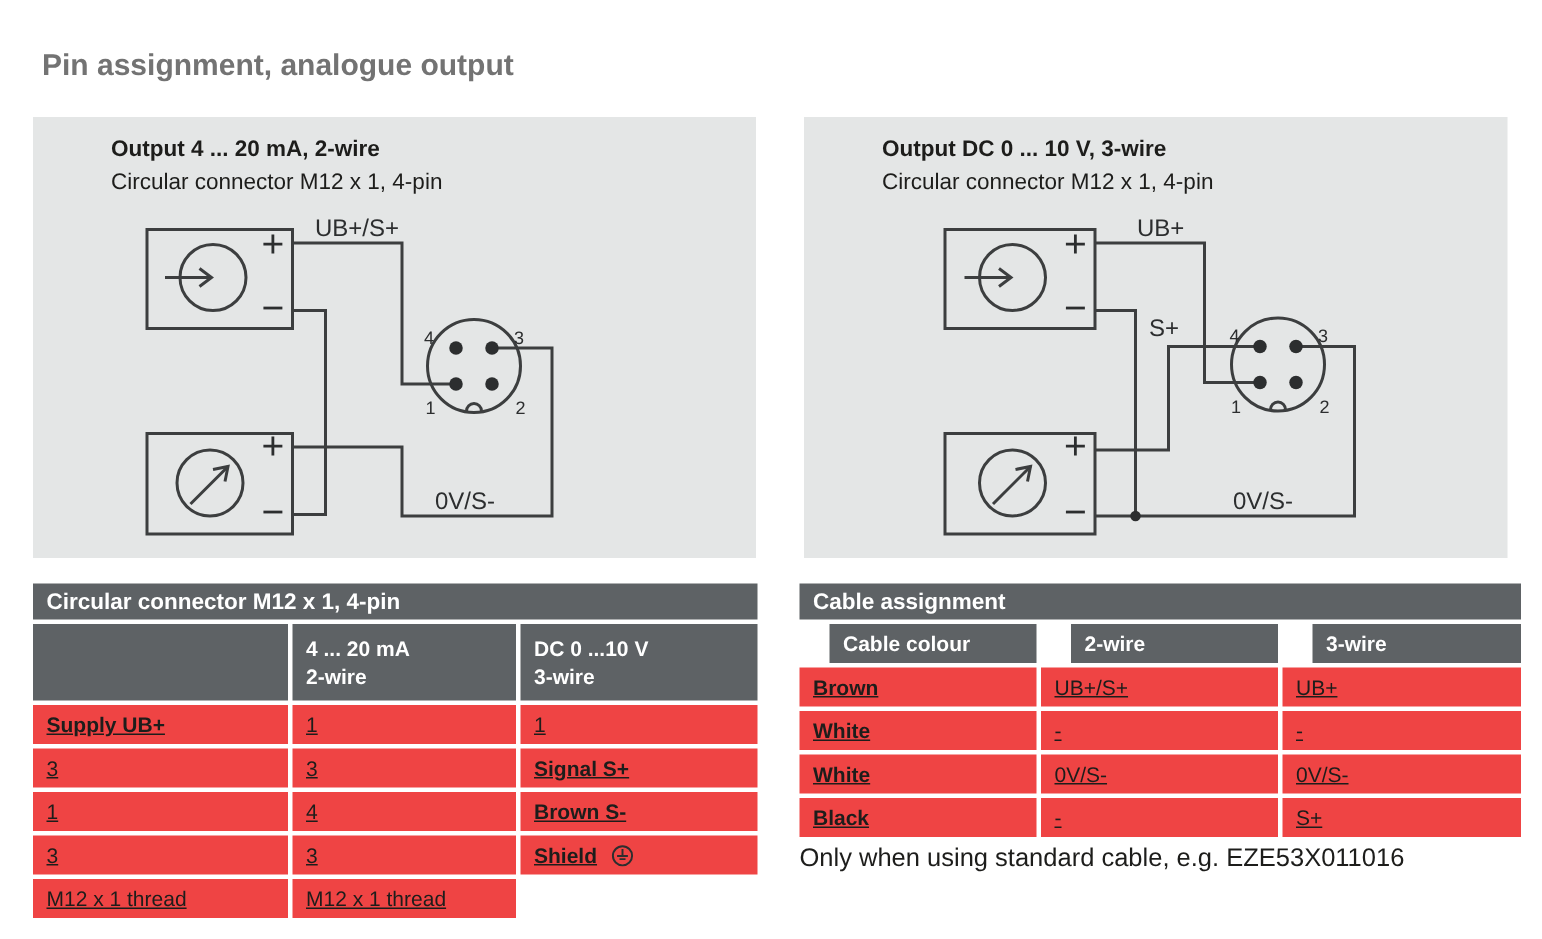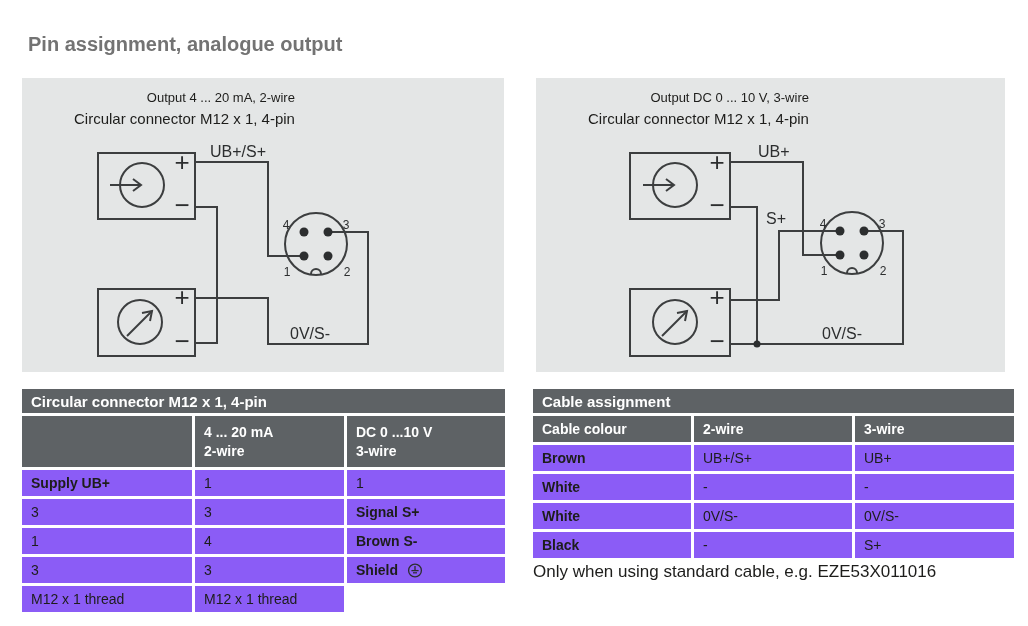--- a/index.html
+++ b/index.html
@@ -6,43 +6,43 @@
   html,body { background:#ffffff; }
   body { font-family:"Liberation Sans", sans-serif; color:#1d1d1b; }
   .page { position:relative; width:1028px; height:626px; background:#ffffff; overflow:hidden; }
 
   .page-title { position:absolute; left:28px; top:33px; font-size:20px; font-weight:bold; color:#737373; }
 
   .panel { position:absolute; top:78px; height:294px; background:#e4e6e6; }
   .panel.p-left  { left:22px;  width:482px; }
   .panel.p-right { left:536px; width:469px; }
   .panel-heading { position:absolute; left:52px; top:11px; }
-  .panel-title    { font-size:13px; font-weight:normal; line-height:1.45;text-align:right; }
+  .panel-title    { font-size:15px; font-weight:bold; line-height:1.45; }
   .panel-subtitle { font-size:15px; line-height:1.45; }
   svg.diagram { position:absolute; left:0; top:0; display:block; }
   svg.diagram * { vector-effect:none; }
   .wire, .shape { fill:none; stroke:#3c3e3f; stroke-width:2; }
   .dot  { fill:#2c2e2f; stroke:none; }
   .svgtext { fill:#2c2e2f; font-family:"Liberation Sans", sans-serif; }
   .lbl  { font-size:16px; }
   .pin  { font-size:12px; }
   .sign { font-size:26px; }
 
   .tbl { position:absolute; display:grid; gap:3px; }
   #tbl-connector { left:22px;  top:389px; grid-template-columns:170px 149px 158px; }
   #tbl-cable     { left:533px; top:389px; grid-template-columns:158px 158px 159px; }
   .cell { display:flex; align-items:center; padding:0 9px; font-size:14px; }
   .cell.dark  { background:#5e6265; color:#ffffff; font-weight:bold; }
-  .cell.light { background:#8b5cf6; color:#1d1d1b; }
+  .cell.light { background:#ef4444; color:#1d1d1b;text-decoration:underline; }
   .cell.title-row { grid-column:1 / -1; font-size:15px; }
   .cell.label { font-weight:bold; }
   .cell.two-line { flex-direction:column; align-items:flex-start; justify-content:center; line-height:1.3; }
   .h-title { height:24px; }
   .h-head2 { height:51px; }
-  .h-head1 { height:26px; }
+  .h-head1 { height:26px;margin-left:20px; }
   .h-row   { height:26px; }
   .earth-icon { margin-left:9px; display:inline-block; }
 
   .footnote { position:absolute; left:533px; top:562px; font-size:17px; color:#1d1d1b; }
 </style>
 </head>
 <body>
 
 <div class="page">
 

